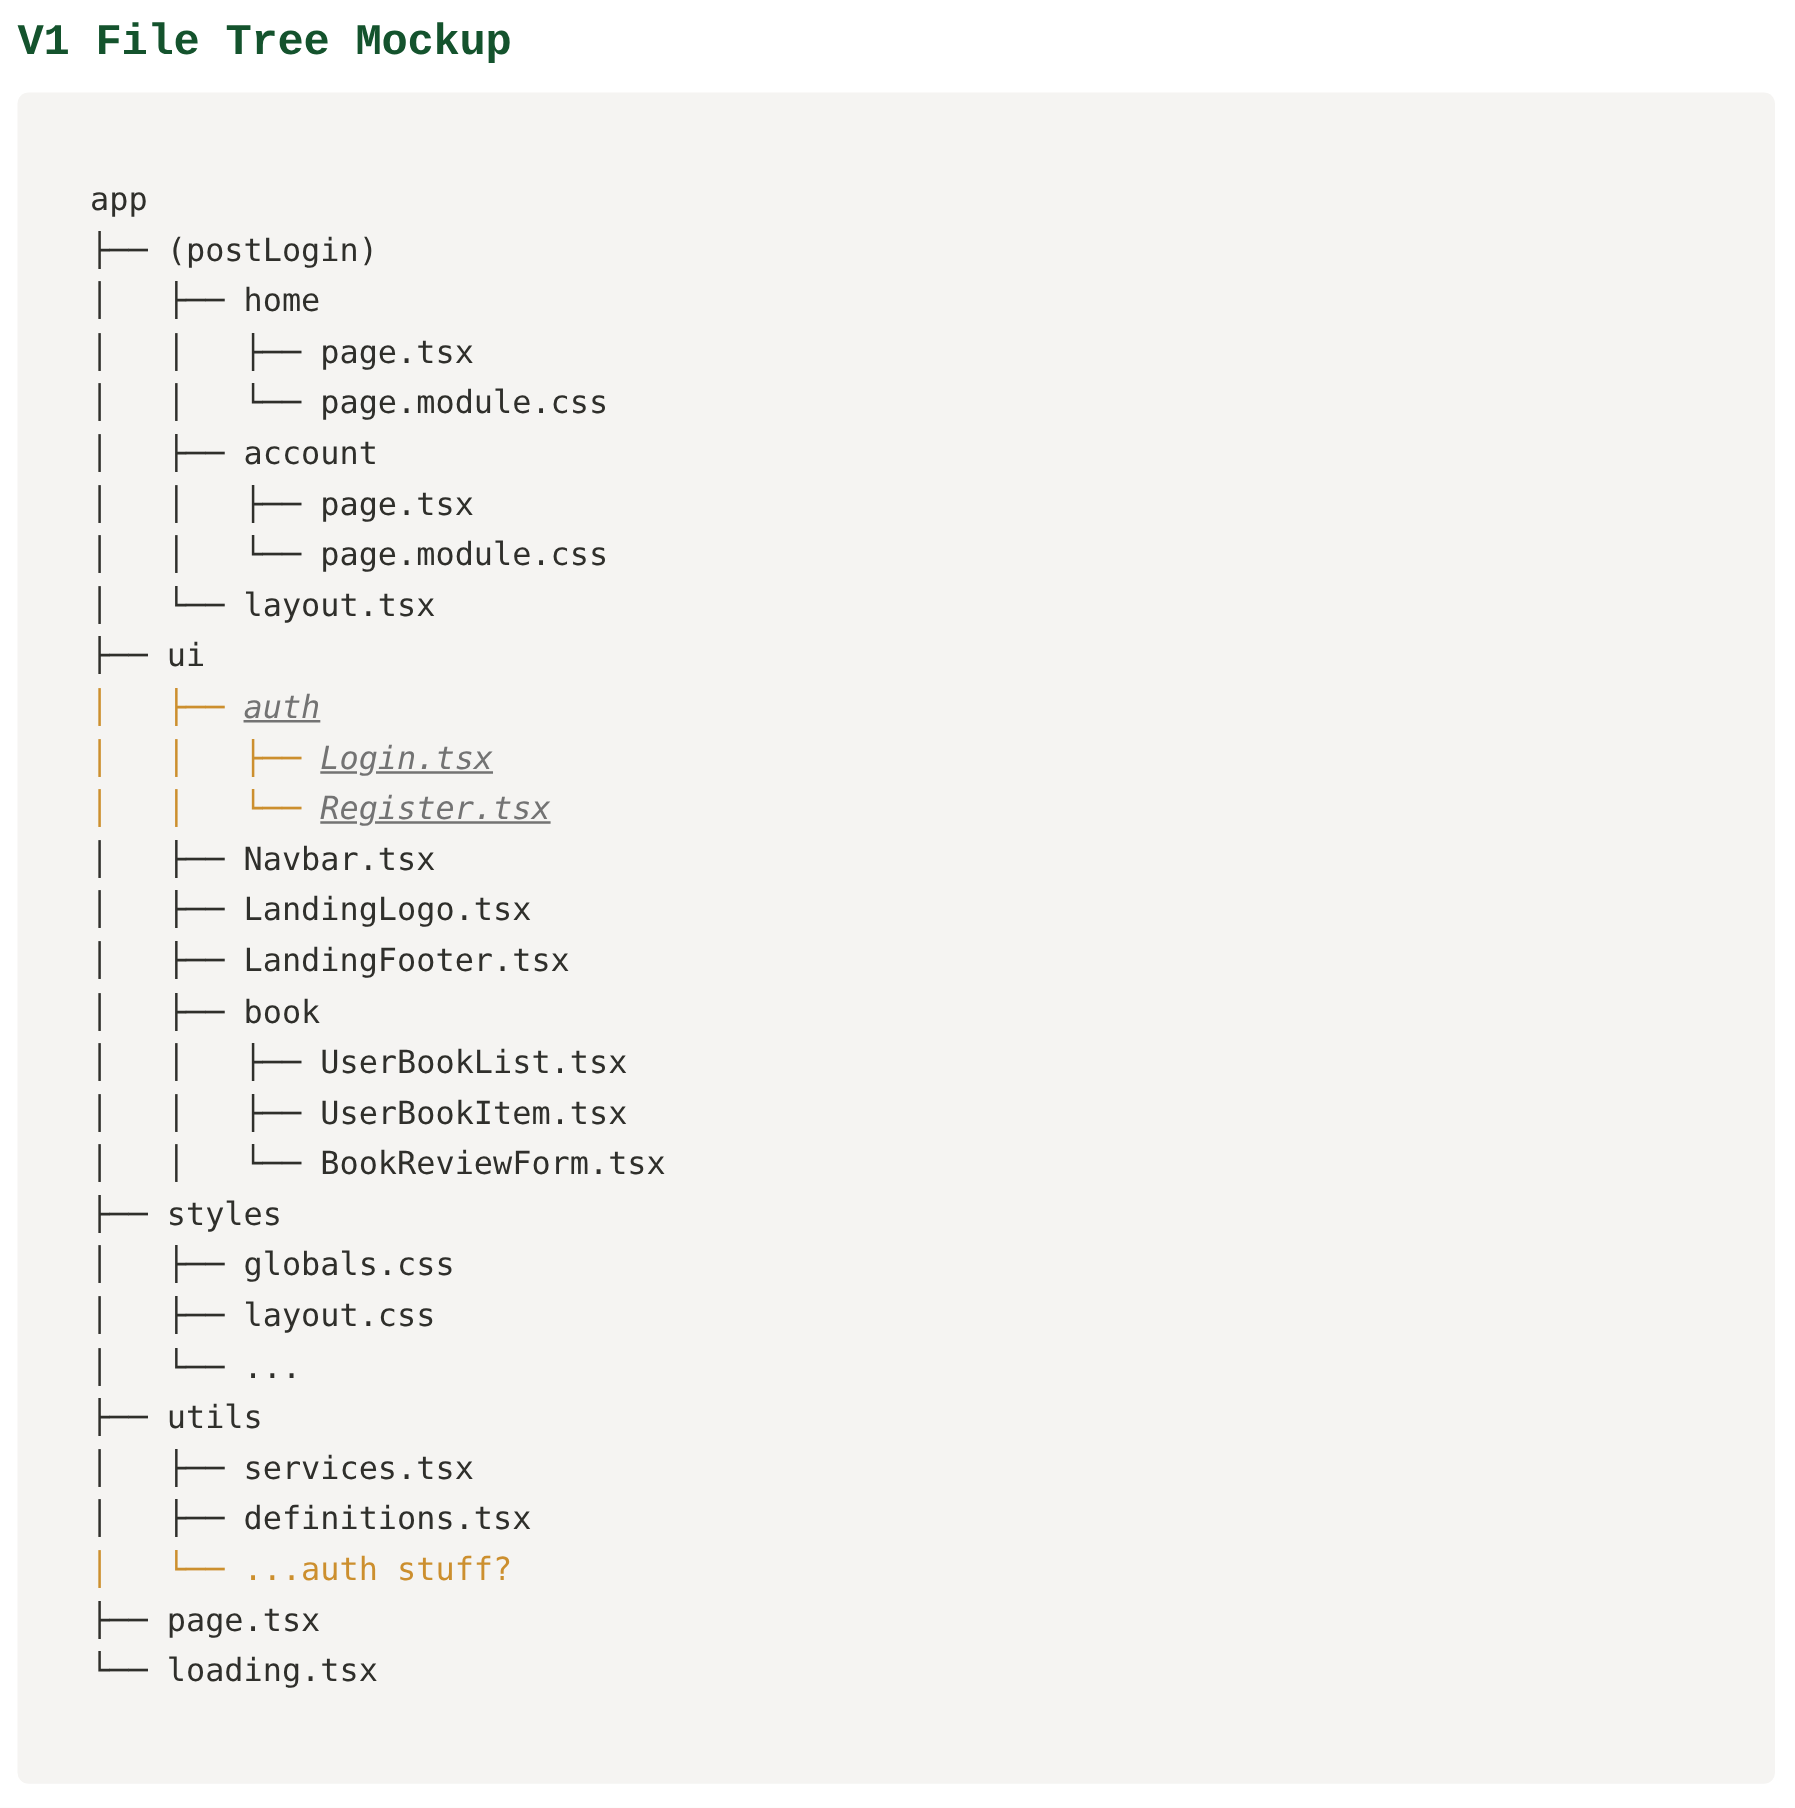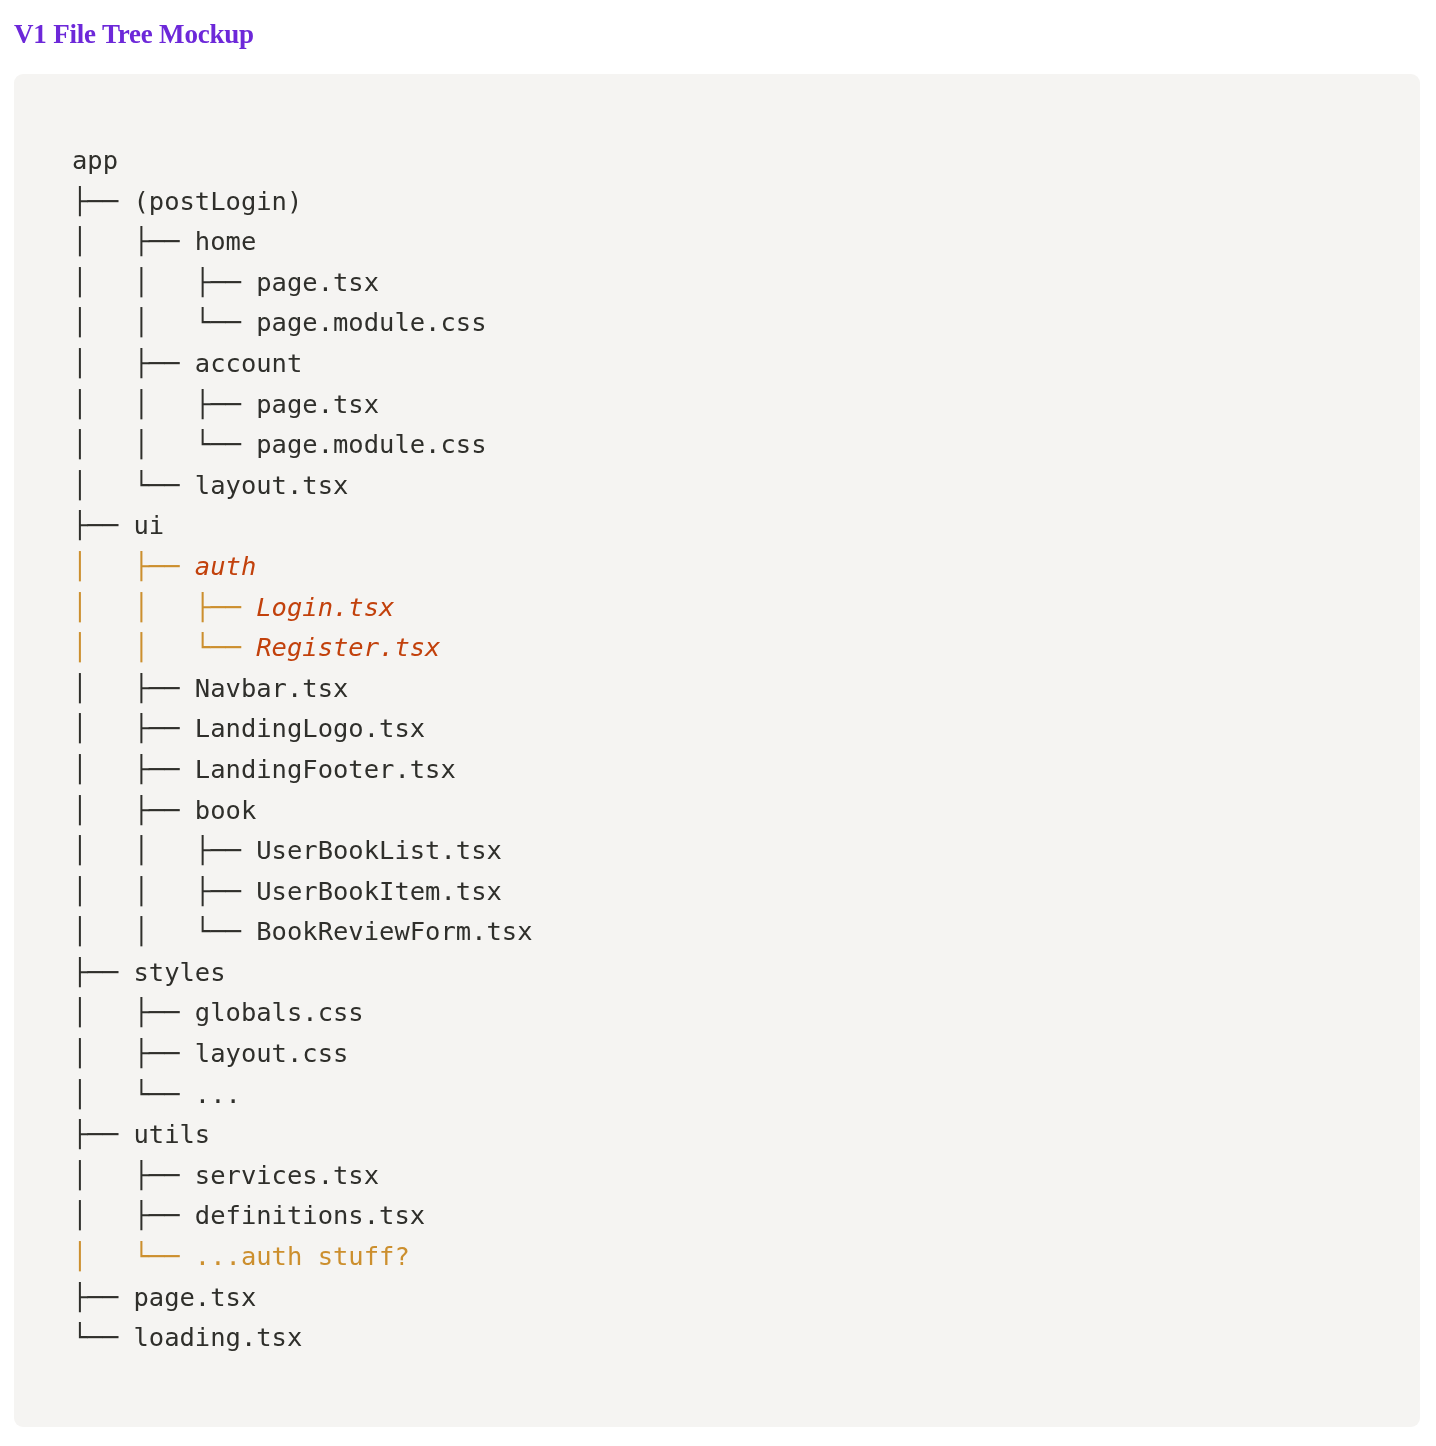--- a/index.html
+++ b/index.html
@@ -19,25 +19,25 @@
     position: relative;
     width: 1436px;
     height: 1446px;
     box-sizing: border-box;
   }
 
   .page-title {
     position: absolute;
     left: 14px;
     top: 14px;
-    font-family: Liberation Serif, serif;
-    font-size: 27px;
+    font-family: Liberation Mono, monospace;
+    font-size: 35px;
     font-weight: bold;
     letter-spacing: -0.2px;
-    color: #6d28d9;
+    color: #14532d;
     line-height: 40px;
     white-space: pre;
   }
 
   .tree-card {
     position: absolute;
     left: 14px;
     top: 74px;
     width: 1406px;
     height: 1353px;
@@ -68,22 +68,23 @@
   .seg {
     white-space: pre;
     text-align: right;
   }
 
   
   .hl {
     color: #cc8f2e;
   }
   .hl-ital {
-    color: #c2410c;
+    color: #737373;
     font-style: italic;
+    text-decoration: underline;
   }
   
   .ital {
   }
   .dim {
     color: #2f2f2b;
   }
 </style>
 </head>
 <body>

